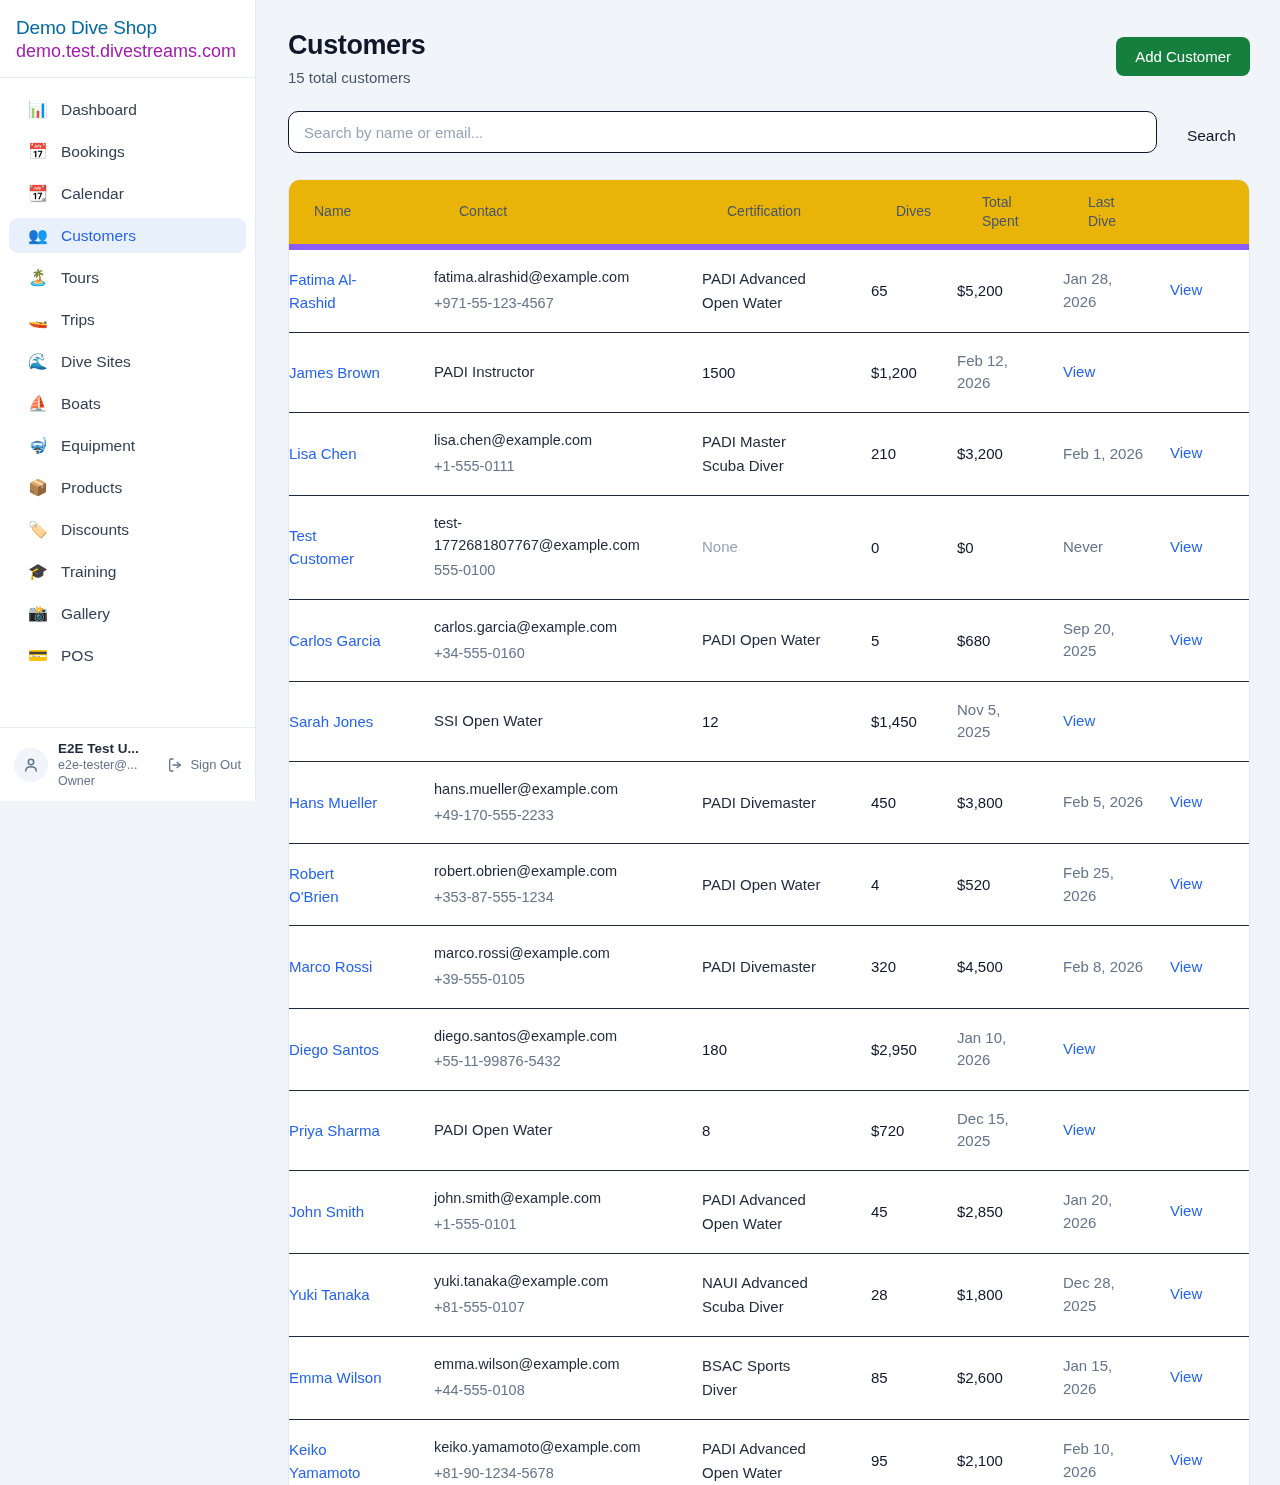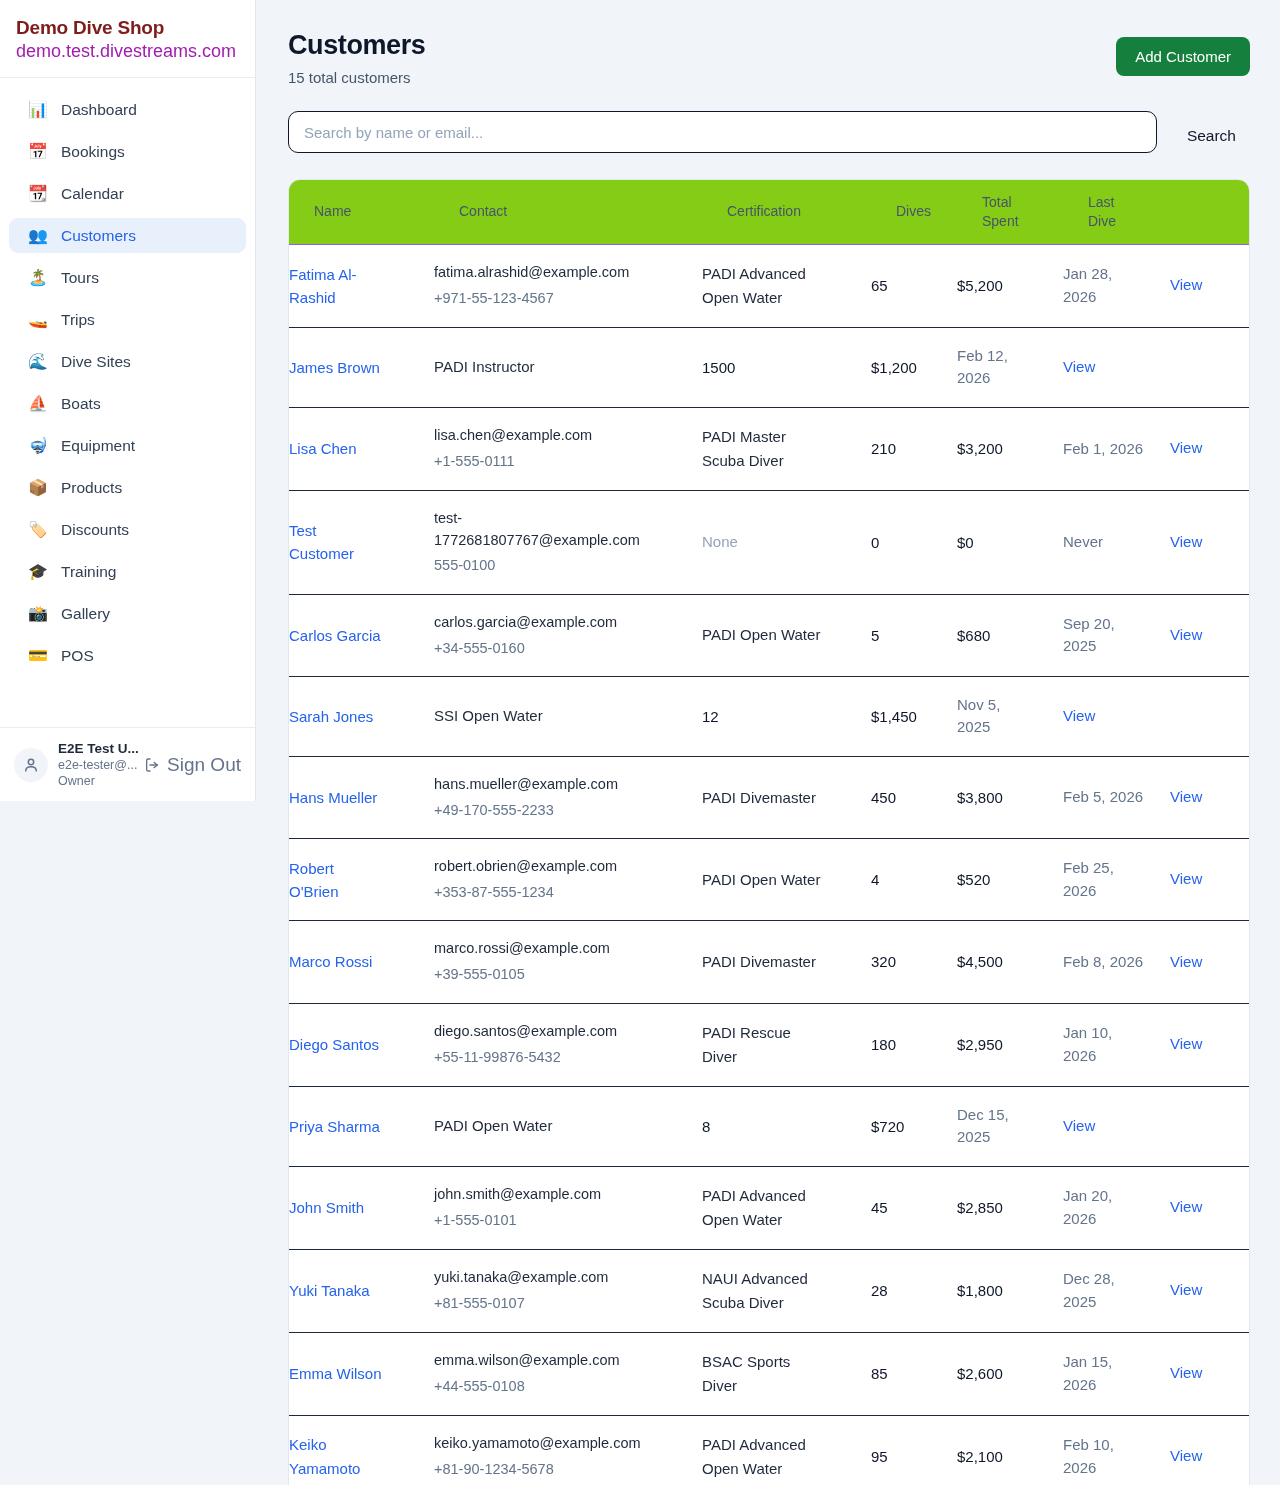--- a/index.html
+++ b/index.html
@@ -11,39 +11,39 @@
     position:relative;
     overflow:hidden;
   }
   
   .sidebar {
     position:absolute; left:0; top:0; width:256px; height:801px;
     background:#ffffff; border-right:1px solid #e2e8f0;
     display:flex; flex-direction:column;
   }
   .side-header { padding:17px 16px 15px; border-bottom:1px solid #e9edf2; }
-  .shop-name { color:#7f1d1d; font-size:19px; font-weight:bold; letter-spacing:-0.2px; }
+  .shop-name { color:#0369a1; font-size:19px; font-weight:normal; letter-spacing:-0.2px; }
   .shop-domain { color:#a21caf; font-size:18px; margin-top:2px; }
   .nav { padding:14px 9px 8px; flex:1; }
   .nav-item {
     display:flex; align-items:center; gap:13px;
     padding:8px 19px; border-radius:9px;
     color:#334155; font-size:15.5px; margin-bottom:7px; cursor:pointer;
   }
   .nav-item.active { background:#e8f0fc; color:#2563eb; }
   .nav-icon { font-size:16px; width:20px; text-align:center; flex:none; }
   .side-footer { border-top:1px solid #e9edf2; padding:13px 14px; display:flex; align-items:center; }
   .avatar {
     width:34px; height:34px; border-radius:50%; background:#f1f5f9;
     display:flex; align-items:center; justify-content:center; color:#64748b; flex:none;
   }
   .user-info { margin-left:10px; flex:1; min-width:0; }
   .user-name { font-weight:bold; font-size:13.5px; color:#1e293b; white-space:nowrap; }
   .user-email, .user-role { font-size:12.5px; color:#64748b; margin-top:2px; white-space:nowrap; }
-  .signout { display:flex; align-items:center; gap:7px; color:#64748b; font-size:19px; background:none; border:none; font-family:inherit; cursor:pointer; flex:none; }
+  .signout { display:flex; align-items:center; gap:7px; color:#64748b; font-size:13px; background:none; border:none; font-family:inherit; cursor:pointer; flex:none; }
   
   .main { position:absolute; left:256px; top:0; width:1024px; padding:30px 30px 0 32px; }
   .page-head { display:flex; justify-content:space-between; align-items:flex-start; }
   .page-title { font-size:27px; font-weight:bold; letter-spacing:-0.4px; color:#0f172a; }
   .page-sub { font-size:15px; color:#475569; margin-top:8px; }
   .btn-primary {
     background:#15803d; color:#ffffff; font-size:15px; font-weight:500;
     padding:11px 19px; border-radius:8px; border:none; font-family:inherit; cursor:pointer; margin-top:7px;
   }
   .search-row { display:flex; align-items:flex-end; margin-top:25px; }
@@ -56,21 +56,21 @@
     background:none; border:none; font-size:15.5px; color:#0f172a;
     margin-left:28px; margin-right:12px; padding:8px 2px; font-family:inherit; cursor:pointer;
   }
   
   .card { margin-top:26px; background:#fff; border:1px solid #e2e8f0; border-radius:12px; overflow:hidden; }
   .grid {
     display:grid;
     grid-template-columns:145px 268px 169px 86px 106px 107px 1fr;
     padding:0 25px; align-items:center;
   }
-  .thead { background:#84cc16; border-bottom:1px solid #8b5cf6; }
+  .thead { background:#eab308; border-bottom:6px solid #8b5cf6; }
   .th { font-size:14px; color:#475569; padding:13px 0; line-height:1.35; }
   .th.narrow { padding-right:58px; }
   .tr { border-bottom:1px solid #1e293b; padding:17px 0; }
   .tr:last-child { border-bottom:none; }
   .td { line-height:1.55; }
   .td.name { color:#2563eb; font-size:15px; font-weight:500; padding-right:52px; cursor:pointer; text-decoration:none; display:block; }
   .td.contact { padding-right:58px; }
   .email { color:#1e293b; font-size:14.5px; line-height:1.5; word-wrap:break-word; }
   .phone { color:#64748b; font-size:14.5px; margin-top:3px; }
   .td.cert { font-size:15px; color:#1e293b; line-height:1.6; padding-right:48px; }
@@ -312,21 +312,20 @@
       <div class="td action">
         <a class="view">View</a>
       </div>
     </div>
         <div class="grid tr">
       <a class="td name">Diego Santos</a>
       <div class="td contact">
         <div class="email">diego.santos@example.com</div>
         <div class="phone">+55-11-99876-5432</div>
       </div>
-      <div class="td cert">PADI Rescue Diver</div>
       <div class="td dives">180</div>
       <div class="td spent">$2,950</div>
       <div class="td lastdive">Jan 10, 2026</div>
       <div class="td action">
         <a class="view">View</a>
       </div>
     </div>
         <div class="grid tr">
       <a class="td name">Priya Sharma</a>
       <div class="td cert">PADI Open Water</div>

